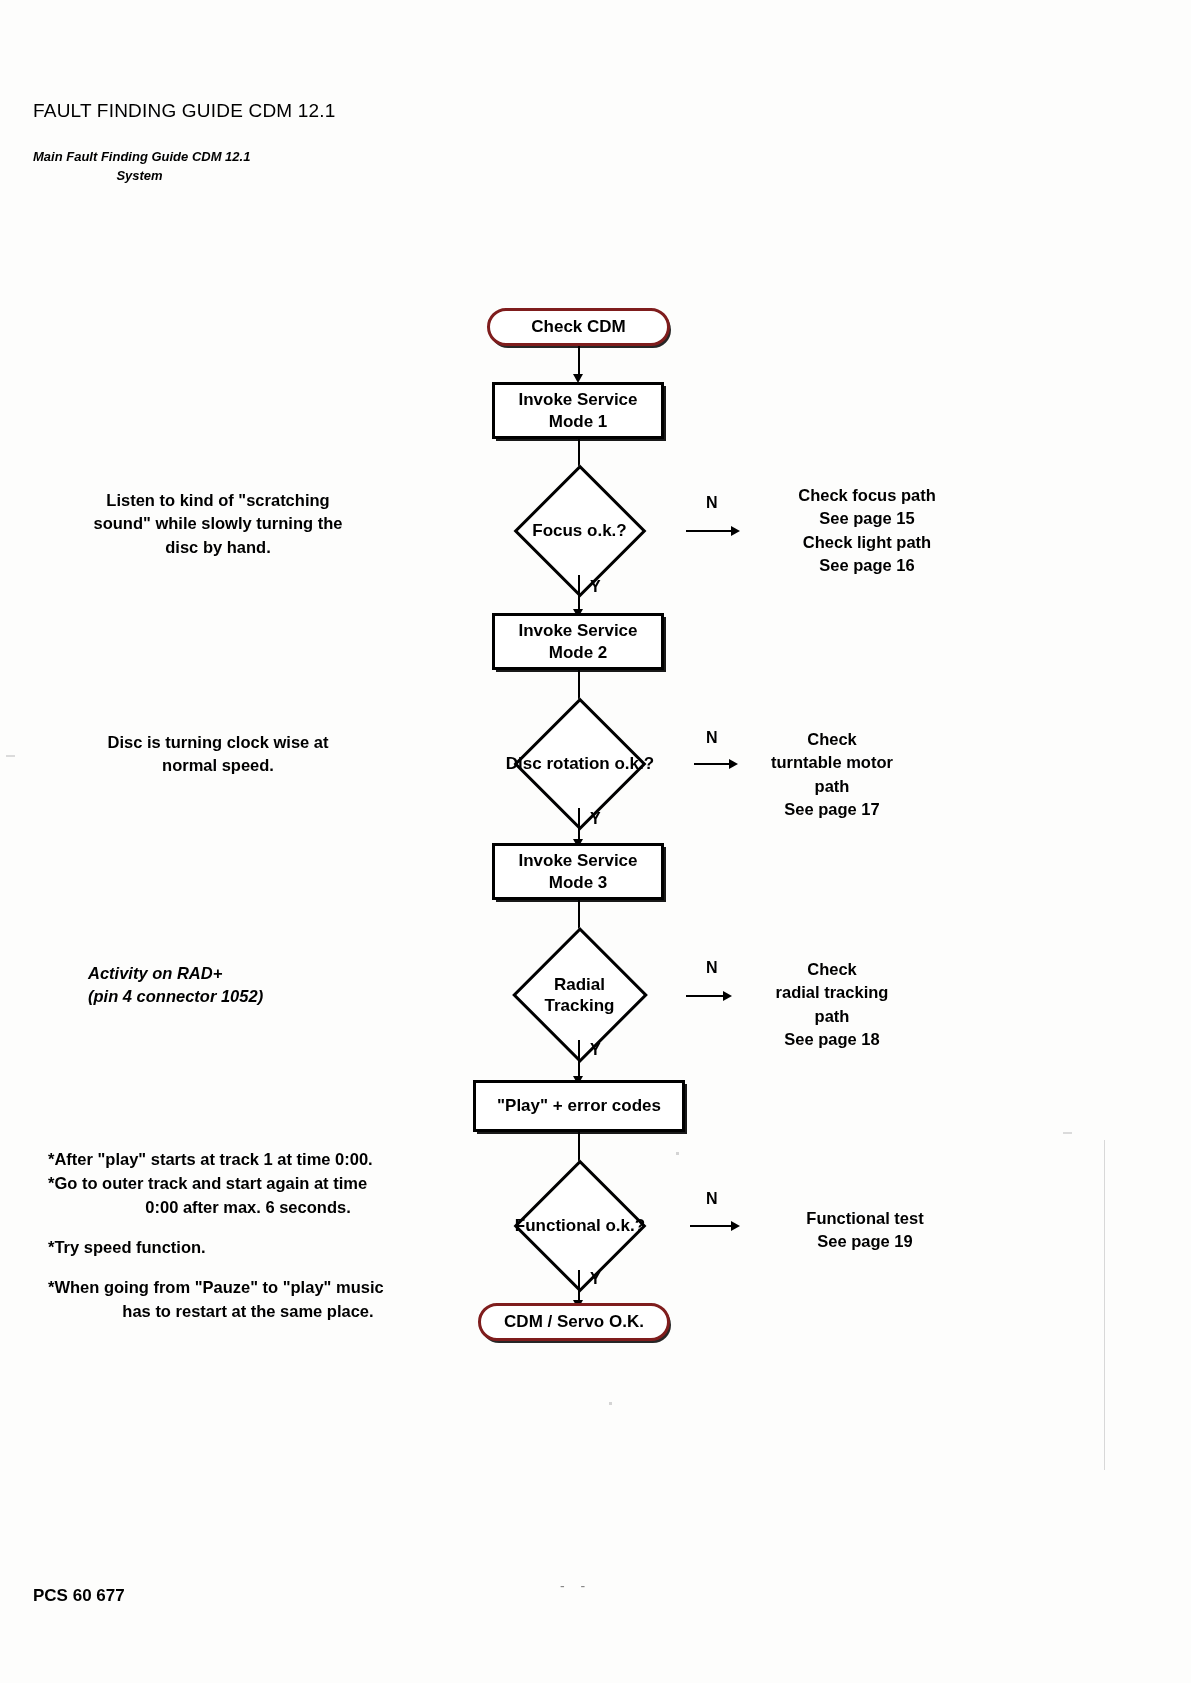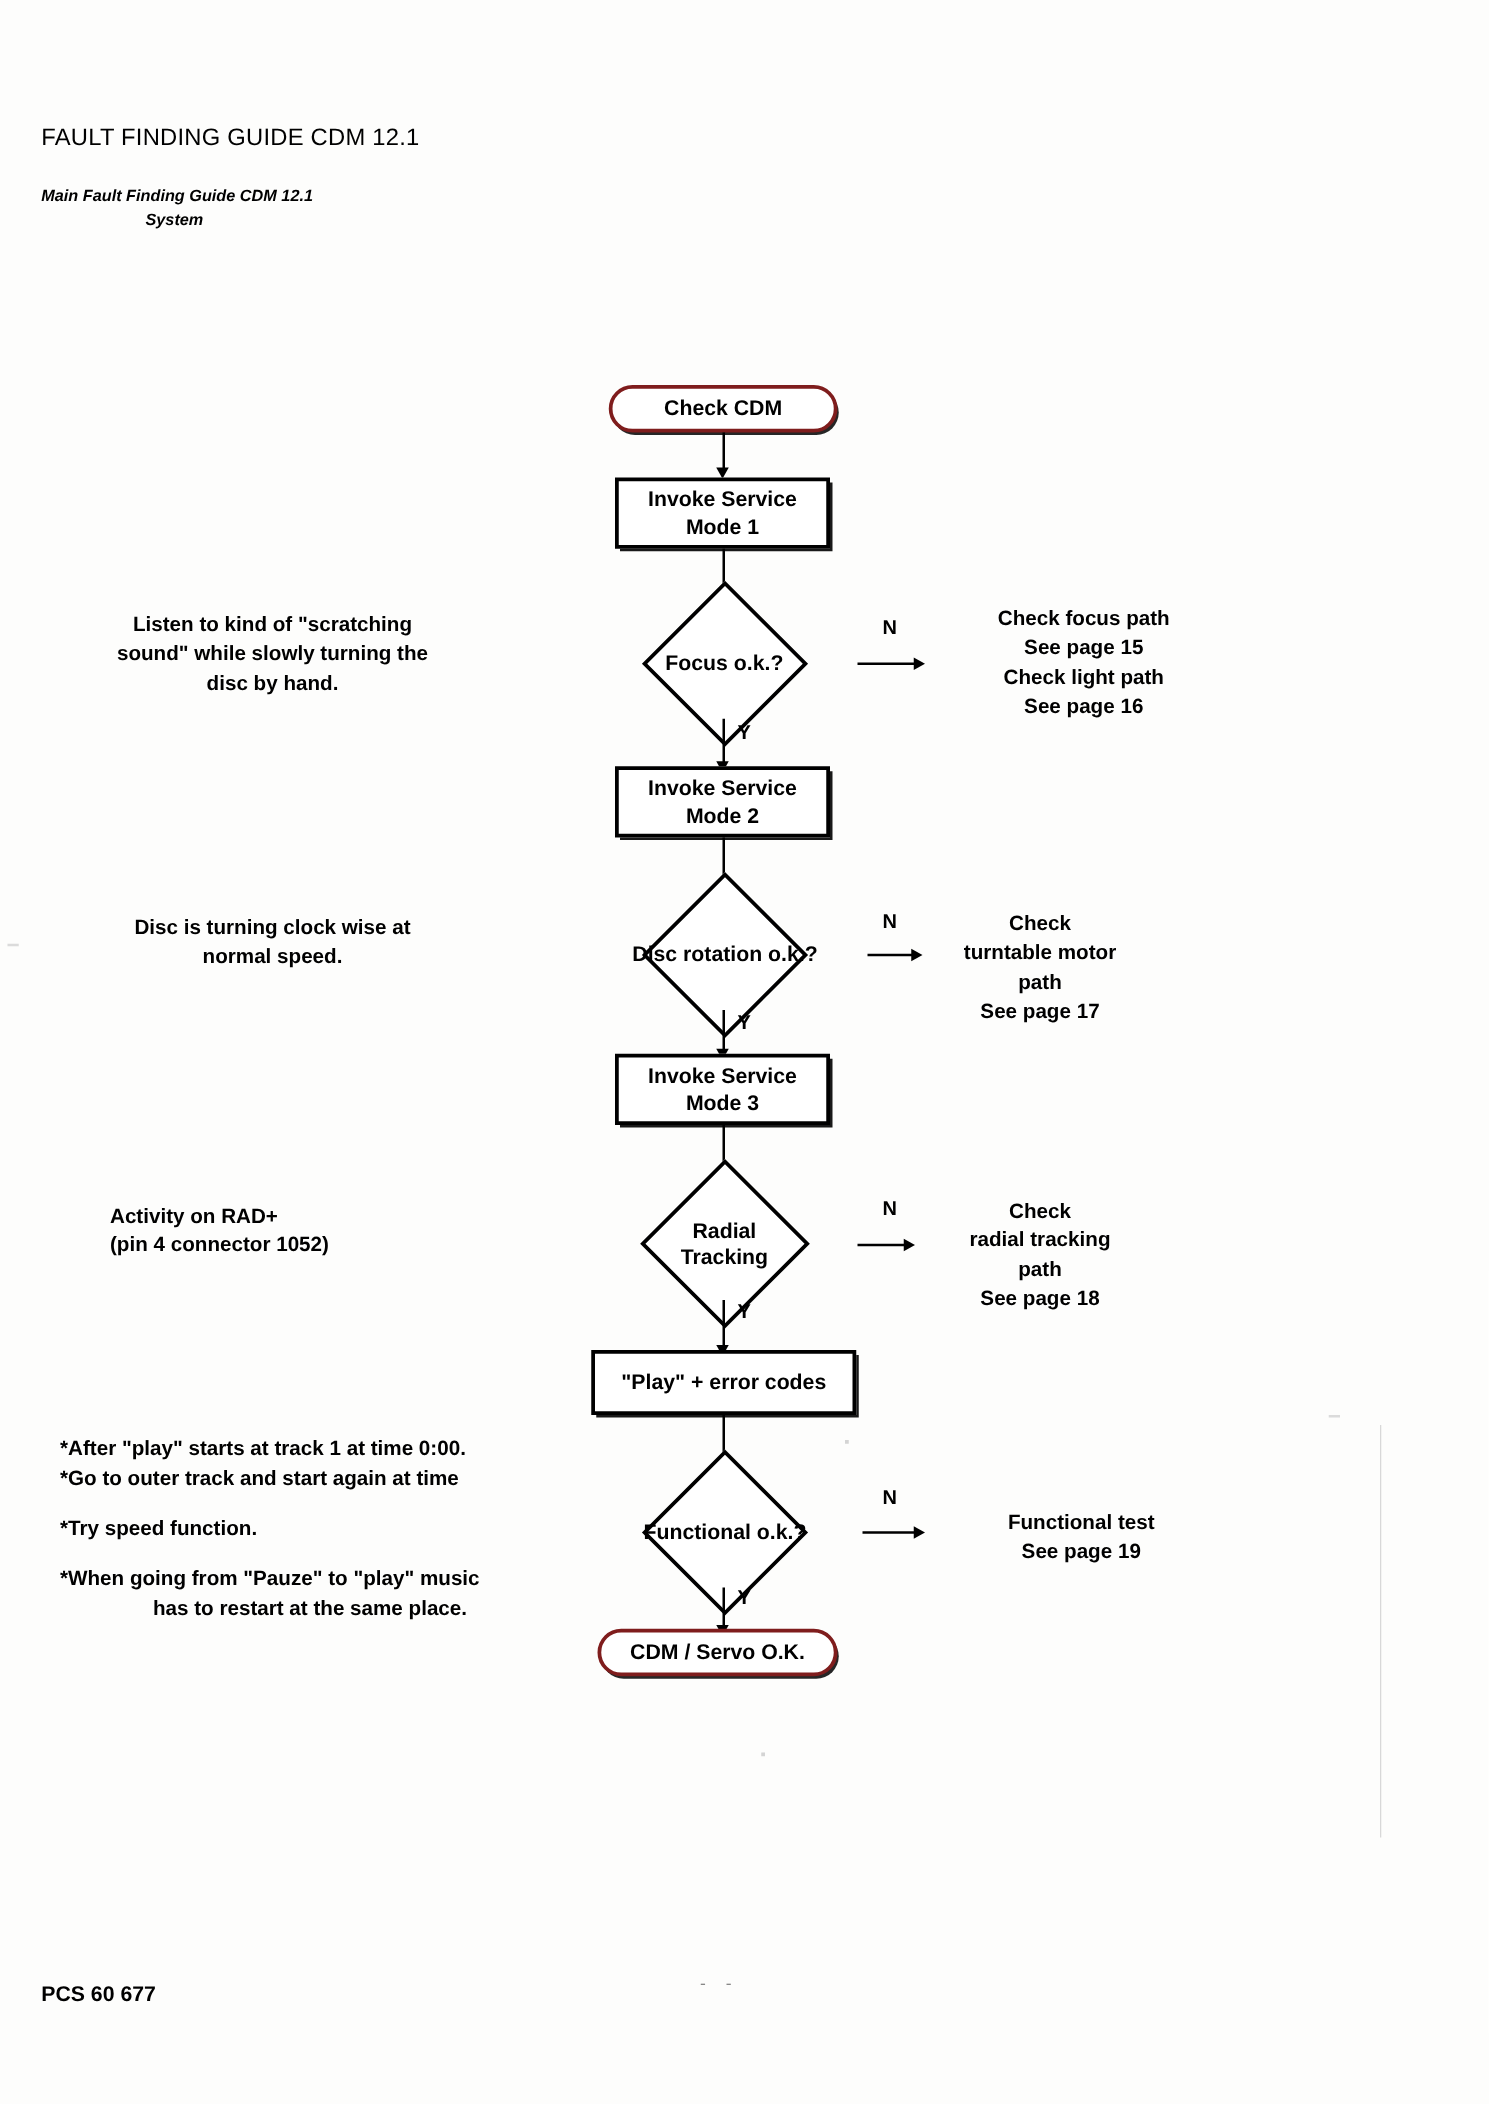--- a/index.html
+++ b/index.html
@@ -278,21 +278,21 @@
   <div class="arrow-down" style="left:573px; top:938px;"></div>
 
   <div class="decision" style="left:452px; top:945px; width:255px; height:100px;">
     <div class="diamond-shape" style="width:90px; height:90px;"></div>
     <div class="diamond-label" style="flex-direction:column;">
       <span>Radial</span>
       <span>Tracking</span>
     </div>
   </div>
 
-  <div class="note left" style="left:88px; top:962px; width:320px;">
+  <div class="note left" style="left:88px; top:962px; width:320px;font-style:italic;">
     <div>Activity on RAD+</div>
     <div>(pin 4 connector 1052)</div>
   </div>
 
   <div class="hline" style="left:686px; top:995px; width:40px;"></div>
   <div class="arrow-right" style="left:723px; top:991px;"></div>
   <div class="branch-label" style="left:706px; top:959px;">N</div>
 
   <div class="outcome center" style="left:742px; top:958px; width:180px;">
     <div>Check</div>
@@ -332,20 +332,21 @@
   <div class="arrow-down" style="left:573px; top:1300px;"></div>
   <div class="branch-label" style="left:590px; top:1270px;">Y</div>
 
   <div class="node terminator" style="left:478px; top:1303px; width:192px; height:38px;">
     <span>CDM / Servo O.K.</span>
   </div>
 
   <div class="notes-bottom" style="left:48px; top:1148px; width:400px;">
     <div>*After "play" starts at track 1 at time 0:00.</div>
     <div>*Go to outer track and start again at time</div>
+    <div class="indent">0:00 after max. 6 seconds.</div>
     <span class="gap"></span>
     <div>*Try speed function.</div>
     <span class="gap"></span>
     <div>*When going from "Pauze" to "play" music</div>
     <div class="indent">has to restart at the same place.</div>
   </div>
 
   <div class="footer-code">PCS 60 677</div>
   <div class="footer-marks">- -</div>
 

